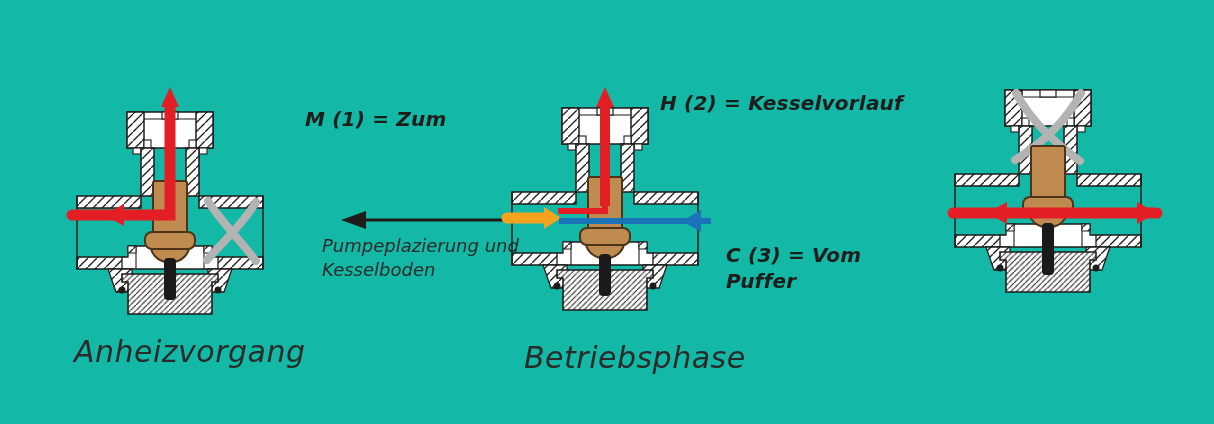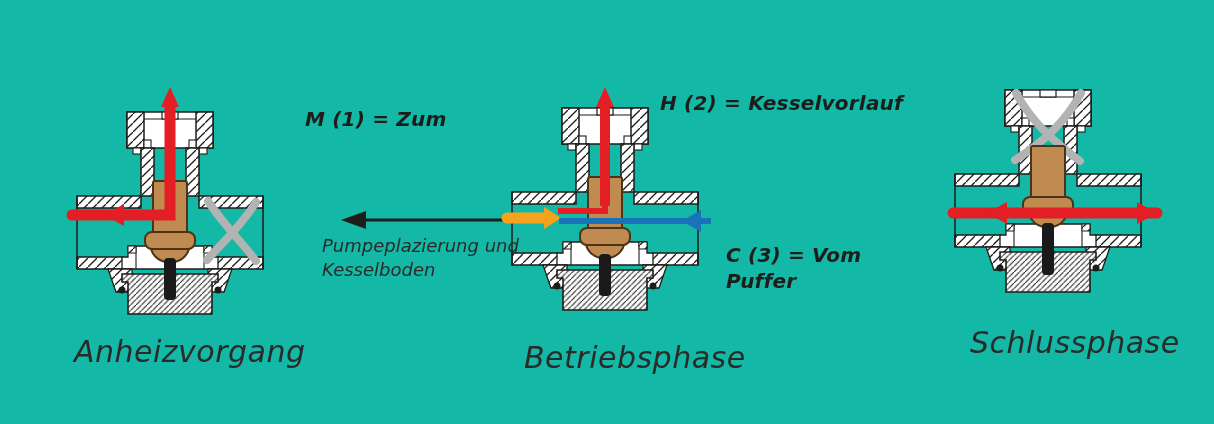--- a/index.html
+++ b/index.html
@@ -159,15 +159,14 @@
     <div>Puffer</div>
   </div>
 
   <div class="txt note" style="left:281px;top:234px;">
     <div>Pumpeplazierung und</div>
     <div>Kesselboden</div>
   </div>
 
   <div class="txt caption" style="left:74px;top:334px;">Anheizvorgang</div>
   <div class="txt caption" style="left:516px;top:340px;margin-left:8px;">Betriebsphase</div>
-  <div class="txt caption" style="left:970px;top:325px;">Schlussphase</div>
 
 </div>
 
 </body></html>

